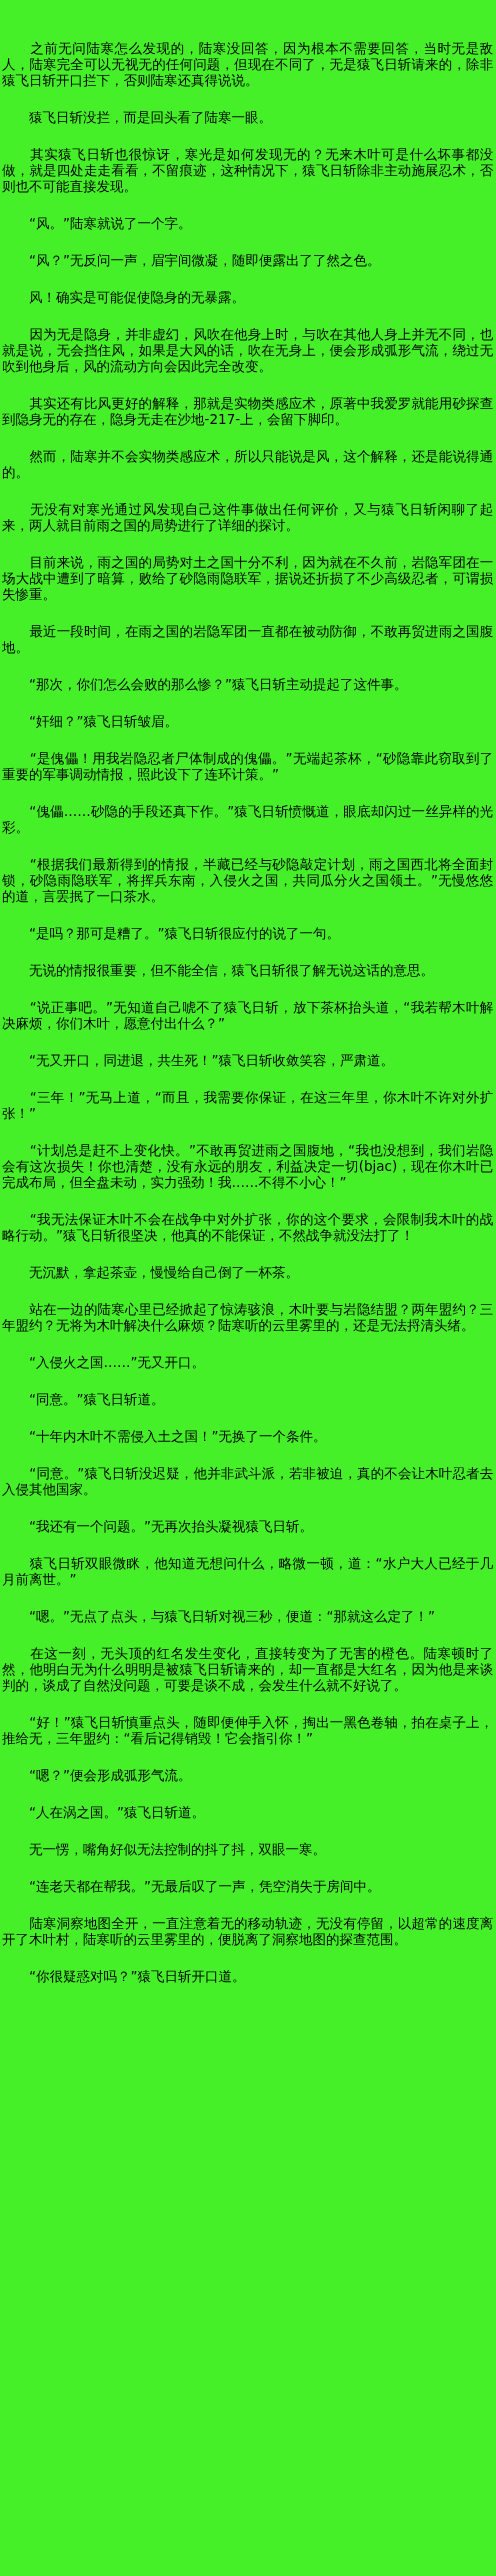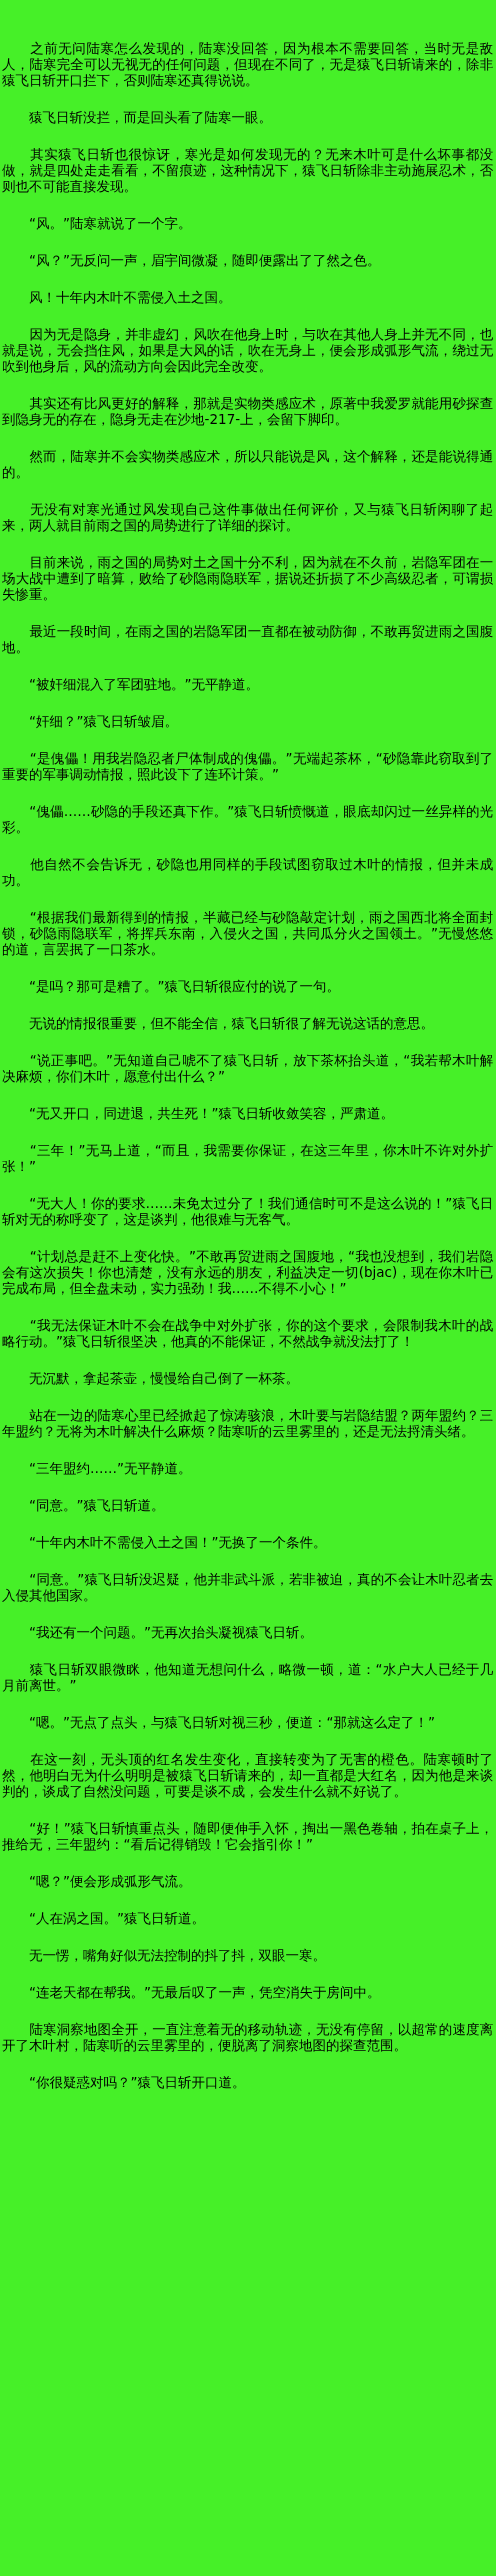--- a/index.html
+++ b/index.html
@@ -26,44 +26,42 @@
 </head>
 <body>
 
 <div class="page">
   <div class="content">
       <p class="para">　　之前无问陆寒怎么发现的，陆寒没回答，因为根本不需要回答，当时无是敌人，陆寒完全可以无视无的任何问题，但现在不同了，无是猿飞日斩请来的，除非猿飞日斩开口拦下，否则陆寒还真得说说。</p>
       <p class="para">　　猿飞日斩没拦，而是回头看了陆寒一眼。</p>
       <p class="para">　　其实猿飞日斩也很惊讶，寒光是如何发现无的？无来木叶可是什么坏事都没做，就是四处走走看看，不留痕迹，这种情况下，猿飞日斩除非主动施展忍术，否则也不可能直接发现。</p>
       <p class="para">　　“风。”陆寒就说了一个字。</p>
       <p class="para">　　“风？”无反问一声，眉宇间微凝，随即便露出了了然之色。</p>
-      <p class="para">　　风！十年内木叶不需侵入土之国。</p>
+      <p class="para">　　风！确实是可能促使隐身的无暴露。</p>
       <p class="para">　　因为无是隐身，并非虚幻，风吹在他身上时，与吹在其他人身上并无不同，也就是说，无会挡住风，如果是大风的话，吹在无身上，便会形成弧形气流，绕过无吹到他身后，风的流动方向会因此完全改变。</p>
       <p class="para">　　其实还有比风更好的解释，那就是实物类感应术，原著中我爱罗就能用砂探查到隐身无的存在，隐身无走在沙地-217-上，会留下脚印。</p>
       <p class="para">　　然而，陆寒并不会实物类感应术，所以只能说是风，这个解释，还是能说得通的。</p>
       <p class="para">　　无没有对寒光通过风发现自己这件事做出任何评价，又与猿飞日斩闲聊了起来，两人就目前雨之国的局势进行了详细的探讨。</p>
       <p class="para">　　目前来说，雨之国的局势对土之国十分不利，因为就在不久前，岩隐军团在一场大战中遭到了暗算，败给了砂隐雨隐联军，据说还折损了不少高级忍者，可谓损失惨重。</p>
       <p class="para">　　最近一段时间，在雨之国的岩隐军团一直都在被动防御，不敢再贸进雨之国腹地。</p>
-      <p class="para">　　“被奸细混入了军团驻地。”无平静道。</p>
+      <p class="para">　　“那次，你们怎么会败的那么惨？”猿飞日斩主动提起了这件事。</p>
       <p class="para">　　“奸细？”猿飞日斩皱眉。</p>
       <p class="para">　　“是傀儡！用我岩隐忍者尸体制成的傀儡。”无端起茶杯，“砂隐靠此窃取到了重要的军事调动情报，照此设下了连环计策。”</p>
       <p class="para">　　“傀儡……砂隐的手段还真下作。”猿飞日斩愤慨道，眼底却闪过一丝异样的光彩。</p>
-      <p class="para">　　他自然不会告诉无，砂隐也用同样的手段试图窃取过木叶的情报，但并未成功。</p>
       <p class="para">　　“根据我们最新得到的情报，半藏已经与砂隐敲定计划，雨之国西北将全面封锁，砂隐雨隐联军，将挥兵东南，入侵火之国，共同瓜分火之国领土。”无慢悠悠的道，言罢抿了一口茶水。</p>
       <p class="para">　　“是吗？那可是糟了。”猿飞日斩很应付的说了一句。</p>
       <p class="para">　　无说的情报很重要，但不能全信，猿飞日斩很了解无说这话的意思。</p>
       <p class="para">　　“说正事吧。”无知道自己唬不了猿飞日斩，放下茶杯抬头道，“我若帮木叶解决麻烦，你们木叶，愿意付出什么？”</p>
       <p class="para">　　“无又开口，同进退，共生死！”猿飞日斩收敛笑容，严肃道。</p>
       <p class="para">　　“三年！”无马上道，“而且，我需要你保证，在这三年里，你木叶不许对外扩张！”</p>
-      <p class="para">　　“无大人！你的要求……未免太过分了！我们通信时可不是这么说的！”猿飞日斩对无的称呼变了，这是谈判，他很难与无客气。</p>
       <p class="para">　　“计划总是赶不上变化快。”不敢再贸进雨之国腹地，“我也没想到，我们岩隐会有这次损失！你也清楚，没有永远的朋友，利益决定一切(bjac)，现在你木叶已完成布局，但全盘未动，实力强劲！我……不得不小心！”</p>
       <p class="para">　　“我无法保证木叶不会在战争中对外扩张，你的这个要求，会限制我木叶的战略行动。”猿飞日斩很坚决，他真的不能保证，不然战争就没法打了！</p>
       <p class="para">　　无沉默，拿起茶壶，慢慢给自己倒了一杯茶。</p>
       <p class="para">　　站在一边的陆寒心里已经掀起了惊涛骇浪，木叶要与岩隐结盟？两年盟约？三年盟约？无将为木叶解决什么麻烦？陆寒听的云里雾里的，还是无法捋清头绪。</p>
-      <p class="para">　　“三年盟约……”无平静道。</p>
+      <p class="para">　　“入侵火之国……”无又开口。</p>
       <p class="para">　　“同意。”猿飞日斩道。</p>
       <p class="para">　　“十年内木叶不需侵入土之国！”无换了一个条件。</p>
       <p class="para">　　“同意。”猿飞日斩没迟疑，他并非武斗派，若非被迫，真的不会让木叶忍者去入侵其他国家。</p>
       <p class="para">　　“我还有一个问题。”无再次抬头凝视猿飞日斩。</p>
       <p class="para">　　猿飞日斩双眼微眯，他知道无想问什么，略微一顿，道：“水户大人已经于几月前离世。”</p>
       <p class="para">　　“嗯。”无点了点头，与猿飞日斩对视三秒，便道：“那就这么定了！”</p>
       <p class="para">　　在这一刻，无头顶的红名发生变化，直接转变为了无害的橙色。陆寒顿时了然，他明白无为什么明明是被猿飞日斩请来的，却一直都是大红名，因为他是来谈判的，谈成了自然没问题，可要是谈不成，会发生什么就不好说了。</p>
       <p class="para">　　“好！”猿飞日斩慎重点头，随即便伸手入怀，掏出一黑色卷轴，拍在桌子上，推给无，三年盟约：“看后记得销毁！它会指引你！”</p>
       <p class="para">　　“嗯？”便会形成弧形气流。</p>
       <p class="para">　　“人在涡之国。”猿飞日斩道。</p>

